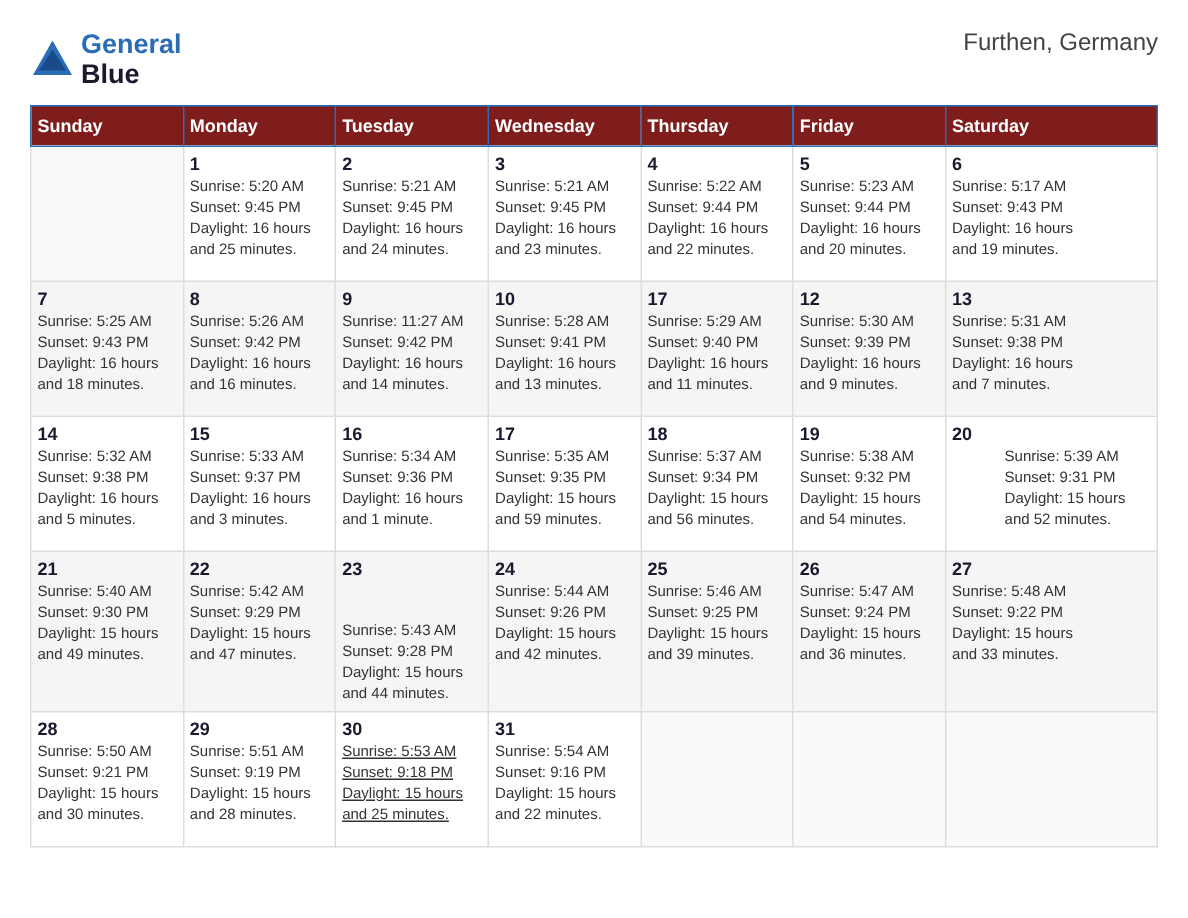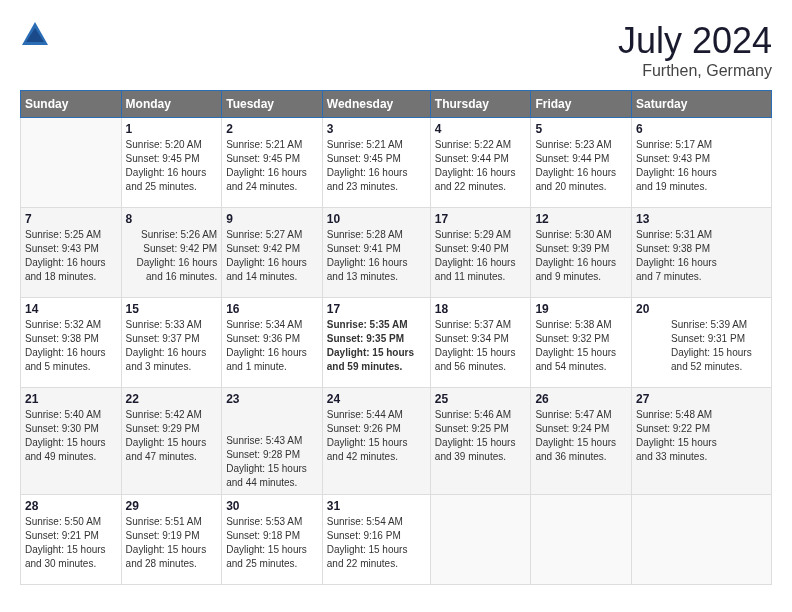--- a/index.html
+++ b/index.html
@@ -45,21 +45,21 @@
     .location {
       font-size: 16px;
       color: #444;
     }
     table {
       width: 100%;
       border-collapse: collapse;
       font-size: 11px;
     }
     thead tr {
-      background-color: #737373;
+      background-color: #7f1d1d;
       color: white;
     }
     thead th {
       padding: 6px 4px;
       text-align: left;
       font-weight: bold;
       font-size: 12px;
       border: 1px solid #2a6db5;
     }
     tbody tr {
@@ -96,23 +96,26 @@
   </style>
 </head>
 <body>
 
 <div class="header">
   <div class="logo">
     <svg class="logo-icon" viewBox="0 0 30 30">
       <polygon points="15,2 28,25 2,25" fill="#2a6db5"></polygon>
       <polygon points="15,8 24,22 6,22" fill="#1a4a8a"></polygon>
     </svg>
+    <div class="logo-text">
+      <div><span>General</span></div>
+      <div>Blue</div>
+    </div>
   </div>
   <div class="title-block">
-    <div class="month-year">July 2024</div>
     <div class="location">Furthen, Germany</div>
   </div>
 </div>
 
 <table>
   <thead>
     <tr>
     <th>Sunday</th>
         <th>Monday</th>
         <th>Tuesday</th>
@@ -171,28 +174,28 @@
       <tr>
         <td>
           <span class="day-number">7</span>
           <div class="day-info" style="white-space: pre-line;">Sunrise: 5:25 AM
 Sunset: 9:43 PM
 Daylight: 16 hours
 and 18 minutes.</div>
         </td>
         <td>
           <span class="day-number">8</span>
-          <div class="day-info" style="white-space: pre-line; text-align: right;">Sunrise: 5:26 AM
+          <div class="day-info" style="white-space: pre-line;">Sunrise: 5:26 AM
 Sunset: 9:42 PM
 Daylight: 16 hours
 and 16 minutes.</div>
         </td>
         <td>
           <span class="day-number">9</span>
-          <div class="day-info" style="white-space: pre-line;">Sunrise: 5:27 AM
+          <div class="day-info" style="white-space: pre-line;">Sunrise: 11:27 AM
 Sunset: 9:42 PM
 Daylight: 16 hours
 and 14 minutes.</div>
         </td>
         <td>
           <span class="day-number">10</span>
           <div class="day-info" style="white-space: pre-line;">Sunrise: 5:28 AM
 Sunset: 9:41 PM
 Daylight: 16 hours
 and 13 minutes.</div>
@@ -236,21 +239,21 @@
         </td>
         <td>
           <span class="day-number">16</span>
           <div class="day-info" style="white-space: pre-line;">Sunrise: 5:34 AM
 Sunset: 9:36 PM
 Daylight: 16 hours
 and 1 minute.</div>
         </td>
         <td>
           <span class="day-number">17</span>
-          <div class="day-info" style="white-space: pre-line; font-weight: bold;">Sunrise: 5:35 AM
+          <div class="day-info" style="white-space: pre-line;">Sunrise: 5:35 AM
 Sunset: 9:35 PM
 Daylight: 15 hours
 and 59 minutes.</div>
         </td>
         <td>
           <span class="day-number">18</span>
           <div class="day-info" style="white-space: pre-line;">Sunrise: 5:37 AM
 Sunset: 9:34 PM
 Daylight: 15 hours
 and 56 minutes.</div>
@@ -331,21 +334,21 @@
         </td>
         <td>
           <span class="day-number">29</span>
           <div class="day-info" style="white-space: pre-line;">Sunrise: 5:51 AM
 Sunset: 9:19 PM
 Daylight: 15 hours
 and 28 minutes.</div>
         </td>
         <td>
           <span class="day-number">30</span>
-          <div class="day-info" style="white-space: pre-line;">Sunrise: 5:53 AM
+          <div class="day-info" style="white-space: pre-line; text-decoration: underline;">Sunrise: 5:53 AM
 Sunset: 9:18 PM
 Daylight: 15 hours
 and 25 minutes.</div>
         </td>
         <td>
           <span class="day-number">31</span>
           <div class="day-info" style="white-space: pre-line;">Sunrise: 5:54 AM
 Sunset: 9:16 PM
 Daylight: 15 hours
 and 22 minutes.</div>

